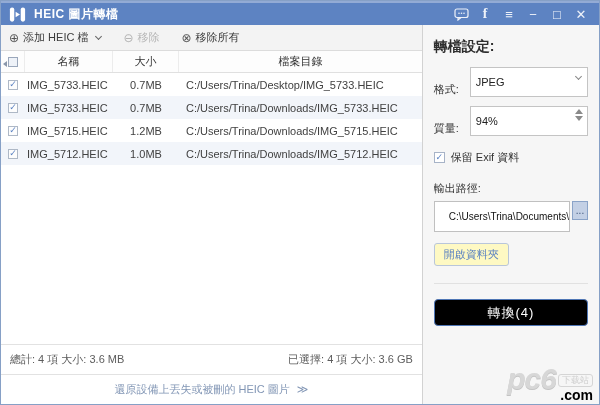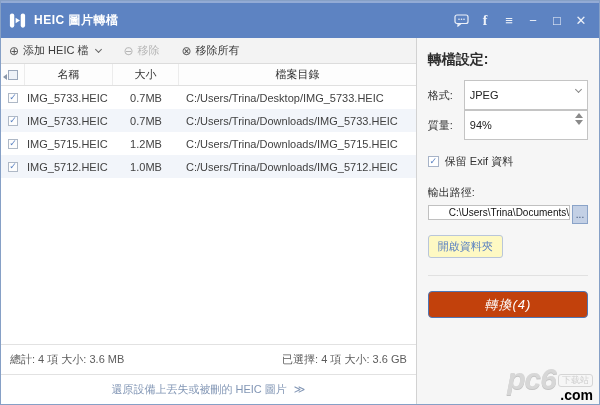--- a/index.html
+++ b/index.html
@@ -2,21 +2,21 @@
 <html><head>
 <meta charset="utf-8">
 <style>
   * { margin:0; padding:0; box-sizing:border-box; }
   html,body { width:600px; height:405px; }
   body { font-family:"Liberation Sans","DejaVu Sans",sans-serif; background:#fff; }
 
   .window { width:600px; height:405px; border:1px solid #86a0c6; display:flex; flex-direction:column; background:#fff; }
 
   
-  .titlebar { height:37px; background:linear-gradient(180deg,#93abd5 0,#93abd5 2px,#5d83c2 2px,#5d83c2 100%);
+  .titlebar { height:24px; background:linear-gradient(180deg,#93abd5 0,#93abd5 2px,#5d83c2 2px,#5d83c2 100%);
     display:flex; align-items:center; padding:2px 8px 0 7px; flex:0 0 auto; }
   .app-logo { width:19px; height:19px; margin-right:7px; }
   .app-title { color:#fff; font-size:12px; font-weight:600; letter-spacing:.5px; flex:1; }
   .win-controls { display:flex; align-items:center; gap:4px; }
   .win-btn { width:20px; height:20px; display:flex; align-items:center; justify-content:center;
     color:#eef2f9; font-size:13px; cursor:default; }
   .win-btn.fb { font-size:14px; font-weight:bold; font-family:"Liberation Serif",serif; }
   .win-btn svg { display:block; }
 
   
@@ -56,46 +56,46 @@
   .table-filler { flex:1; }
 
   
   .statusbar { height:31px; border-top:1px solid #e2e2e2; border-bottom:1px solid #e2e2e2;
     display:flex; align-items:center; justify-content:space-between; padding:0 9px; font-size:11px; color:#5c5c5c; flex:0 0 auto; }
   .bottombar { height:29px; display:flex; align-items:center; justify-content:center; flex:0 0 auto; }
   .restore-link { font-size:11px; color:#8296b5; cursor:pointer; display:flex; gap:7px; align-items:center; }
 
   
   .panel-title { font-size:14px; font-weight:bold; color:#2e2e2e; margin-bottom:11px; }
-  .field-row { display:flex; align-items:center; }
+  .field-row { display:flex; align-items:flex-end; margin-bottom:9px; }
   .field-label { width:36px; font-size:11px; color:#333; flex:0 0 auto; }
   .select, .spin { flex:1; height:30px; background:#fff; border:1px solid #c4c4c4; display:flex;
     align-items:center; font-size:11px; color:#222; padding-left:5px; position:relative; cursor:pointer; }
   .select .chev2 { position:absolute; right:6px; top:6px; width:5px; height:5px;
     border-right:1px solid #888; border-bottom:1px solid #888; transform:rotate(45deg); }
   .spin-arrows { position:absolute; right:4px; top:2px; display:flex; flex-direction:column; gap:2px; }
   .spin-arrows i { width:0; height:0; border-left:4px solid transparent; border-right:4px solid transparent; display:block; }
   .spin-arrows i.up { border-bottom:5px solid #8a8a8a; }
   .spin-arrows i.down { border-top:5px solid #8a8a8a; }
   .exif-row { display:flex; align-items:center; gap:6px; margin:14px 0 0 0; font-size:11px; color:#333; cursor:pointer; }
   .exif-box { width:11px; height:11px; border:1px solid #a7b3c7; background:#fff; display:flex;
     align-items:center; justify-content:center; font-size:9px; color:#5b82c2; line-height:1; }
   .exif-box.checked::after { content:"✓"; }
   .out-label { font-size:11px; color:#333; margin-top:16px; }
   .path-row { display:flex; margin-top:5px; }
-  .path-input { flex:1; height:15px; background:#fff; border:1px solid #c0c0c0; font-size:10px; color:#111;
-    display:flex; align-items:center; padding-left:20px; white-space:nowrap; overflow:hidden; }
+  .path-input { flex:1; height:31px; background:#fff; border:1px solid #c0c0c0; font-size:10px; color:#111;
+    display:flex; align-items:center; padding-left:14px; white-space:nowrap; overflow:hidden; }
   .browse-btn { width:16px; height:19px; margin-left:2px; background:#c3d0e5; border:1px solid #8aa3c8;
     color:#3e5578; font-size:10px; display:flex; align-items:center; justify-content:center; cursor:pointer; }
   .open-folder { display:inline-block; margin-top:11px; padding:3px 9px; border:1px solid #b9c6da;
     border-radius:3px; background:#fef9c3; color:#5b82c2; font-size:11px; cursor:pointer; }
   .divider { border-top:1px solid #e1e1e1; margin-top:17px; }
-  .convert-btn { margin-top:15px; width:100%; height:27px; background:#c2410c; border:1px solid #4f76b5;
+  .convert-btn { margin-top:15px; width:100%; height:27px; background:#000000; border:1px solid #4f76b5;
     border-radius:4px; color:#fff; font-size:13px; display:flex; align-items:center; justify-content:center;
-    cursor:pointer; letter-spacing:1px;font-style:italic; }
+    cursor:pointer; letter-spacing:1px; }
 
   
   .watermark { position:absolute; right:6px; bottom:2px; color:#d3d3d3; user-select:none; line-height:1; }
   .wm-row { display:flex; align-items:center;margin-left:44px; }
   .wm-main { font-size:30px; font-weight:bold; font-style:italic; color:#d7d7d7;
     text-shadow:0 1px 0 #c3c3c3; letter-spacing:-1px; }
   .wm-badge { font-size:9px; border:1px solid #d5d5d5; border-radius:3px; padding:1px 3px;
     color:#cecece; margin:2px 0 0 2px; }
   .wm-com { font-size:14px; font-weight:bold; color:#000000; text-align:right; margin-top:-6px; }
 </style>

